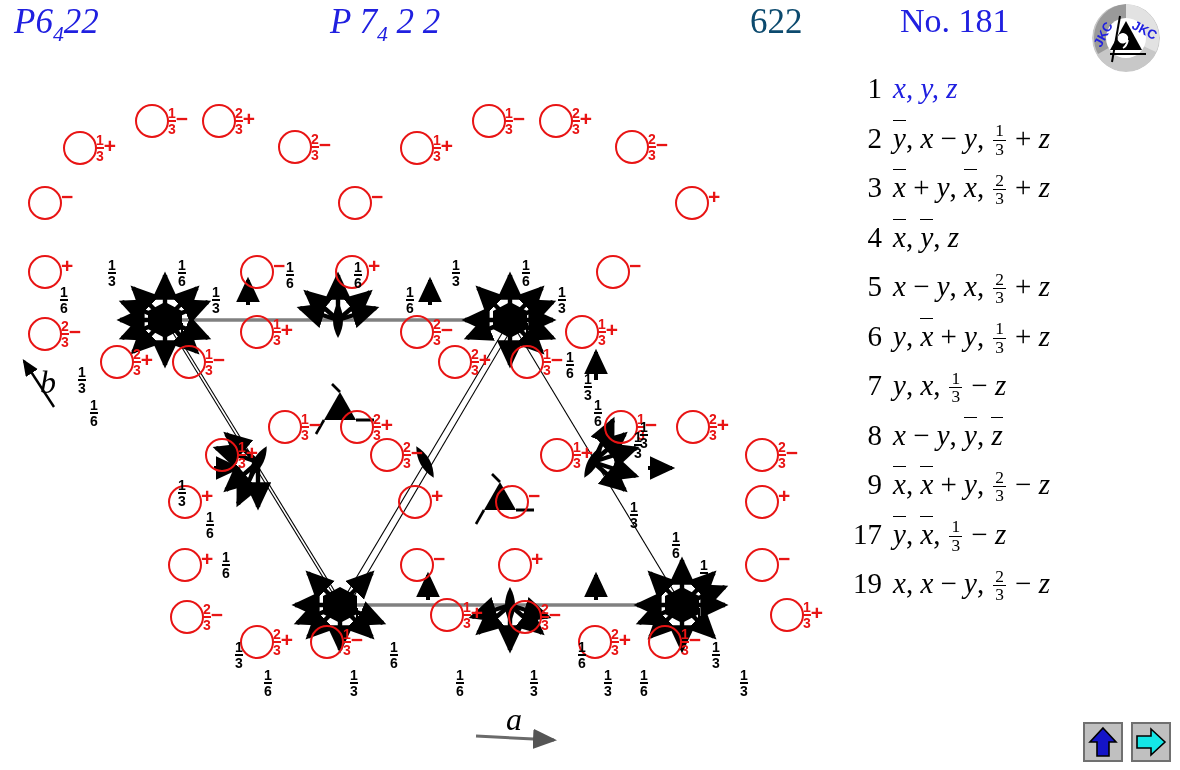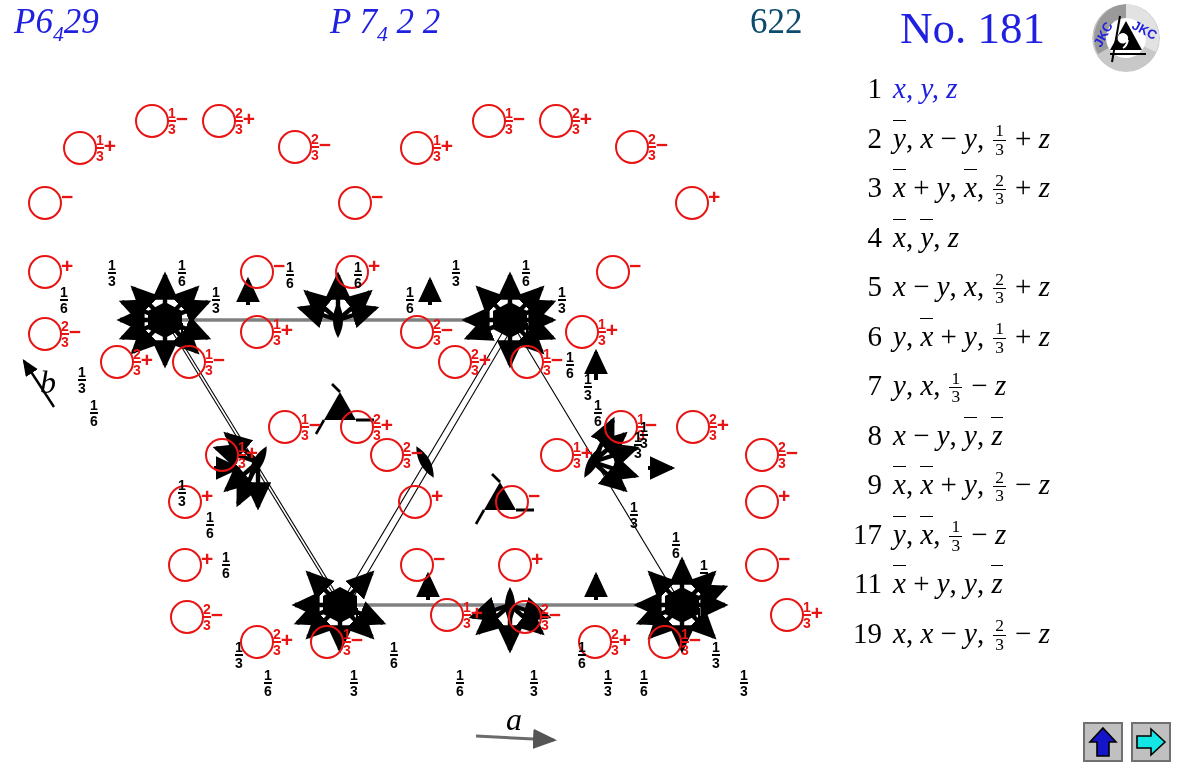--- a/index.html
+++ b/index.html
@@ -4,21 +4,21 @@
 <style>
   html,body{margin:0;padding:0;background:#fff;}
   body{width:1180px;height:770px;position:relative;overflow:hidden;
        font-family:"Liberation Serif",serif;color:#000;}
   .abs{position:absolute;}
 
   
   #hdr-hm1{left:14px;  top:2px;  font-size:35px;font-style:italic;color:#2020e0;}
   #hdr-hm2{left:330px; top:2px;  font-size:35px;font-style:italic;color:#2020e0;}
   #hdr-pg {left:750px; top:2px;  font-size:35px;color:#0c4a6e;}
-  #hdr-no {left:900px; top:2px;  font-size:45px;color:#2020e0;}
+  #hdr-no {left:900px; top:2px;  font-size:34px;color:#2020e0;}
   .sub{font-size:.62em;vertical-align:-0.35em;}
 
   
   #logo{left:1090px;top:2px;width:72px;height:72px;}
 
   
   #ops{left:838px;top:72px;width:330px;}
   .oprow{display:flex;align-items:baseline;height:49.5px;font-size:29px;}
   .opnum{width:44px;text-align:right;padding-right:11px;flex:none;}
   .opexp{white-space:nowrap;}
@@ -54,21 +54,21 @@
   
   .navbtn{position:absolute;width:40px;height:40px;background:#c0c0c0;
           border:2px solid #707070;box-sizing:border-box;}
   #nav-up{left:1083px;top:722px;}
   #nav-right{left:1131px;top:722px;}
 </style>
 </head>
 <body>
 
 <div class="abs" id="hdr-hm1">
-  <span>P6</span><span class="sub">4</span><span>29</span>
+  <span>P6</span><span class="sub">4</span><span>22</span>
 </div>
 
 <div class="abs" id="hdr-hm2">
   <span>P 7</span><span class="sub">4</span><span> 2 2</span>
 </div>
 
 <div class="abs" id="hdr-pg">622</div>
 <div class="abs" id="hdr-no">No. 181</div>
 
 <div class="abs" id="logo">
@@ -139,24 +139,20 @@
   <div class="oprow">
     <span class="opnum">9</span>
     <span class="opexp"><span class="it ov">x</span>, <span class="it ov">x</span> + <span class="it">y</span>, <span class="frac"><span class="num">2</span><span class="den">3</span></span> − <span class="it">z</span></span>
   </div>
 
   <div class="oprow">
     <span class="opnum">17</span>
     <span class="opexp"><span class="it ov">y</span>, <span class="it ov">x</span>, <span class="frac"><span class="num">1</span><span class="den">3</span></span> − <span class="it">z</span></span>
   </div>
 
-  <div class="oprow">
-    <span class="opnum">11</span>
-    <span class="opexp"><span class="it ov">x</span> + <span class="it">y</span>, <span class="it">y</span>, <span class="it ov">z</span></span>
-  </div>
 
   <div class="oprow">
     <span class="opnum">19</span>
     <span class="opexp"><span class="it">x</span>, <span class="it">x</span> − <span class="it">y</span>, <span class="frac"><span class="num">2</span><span class="den">3</span></span> − <span class="it">z</span></span>
   </div>
 
 </div>
 
 <div class="abs" id="diagram">
 

